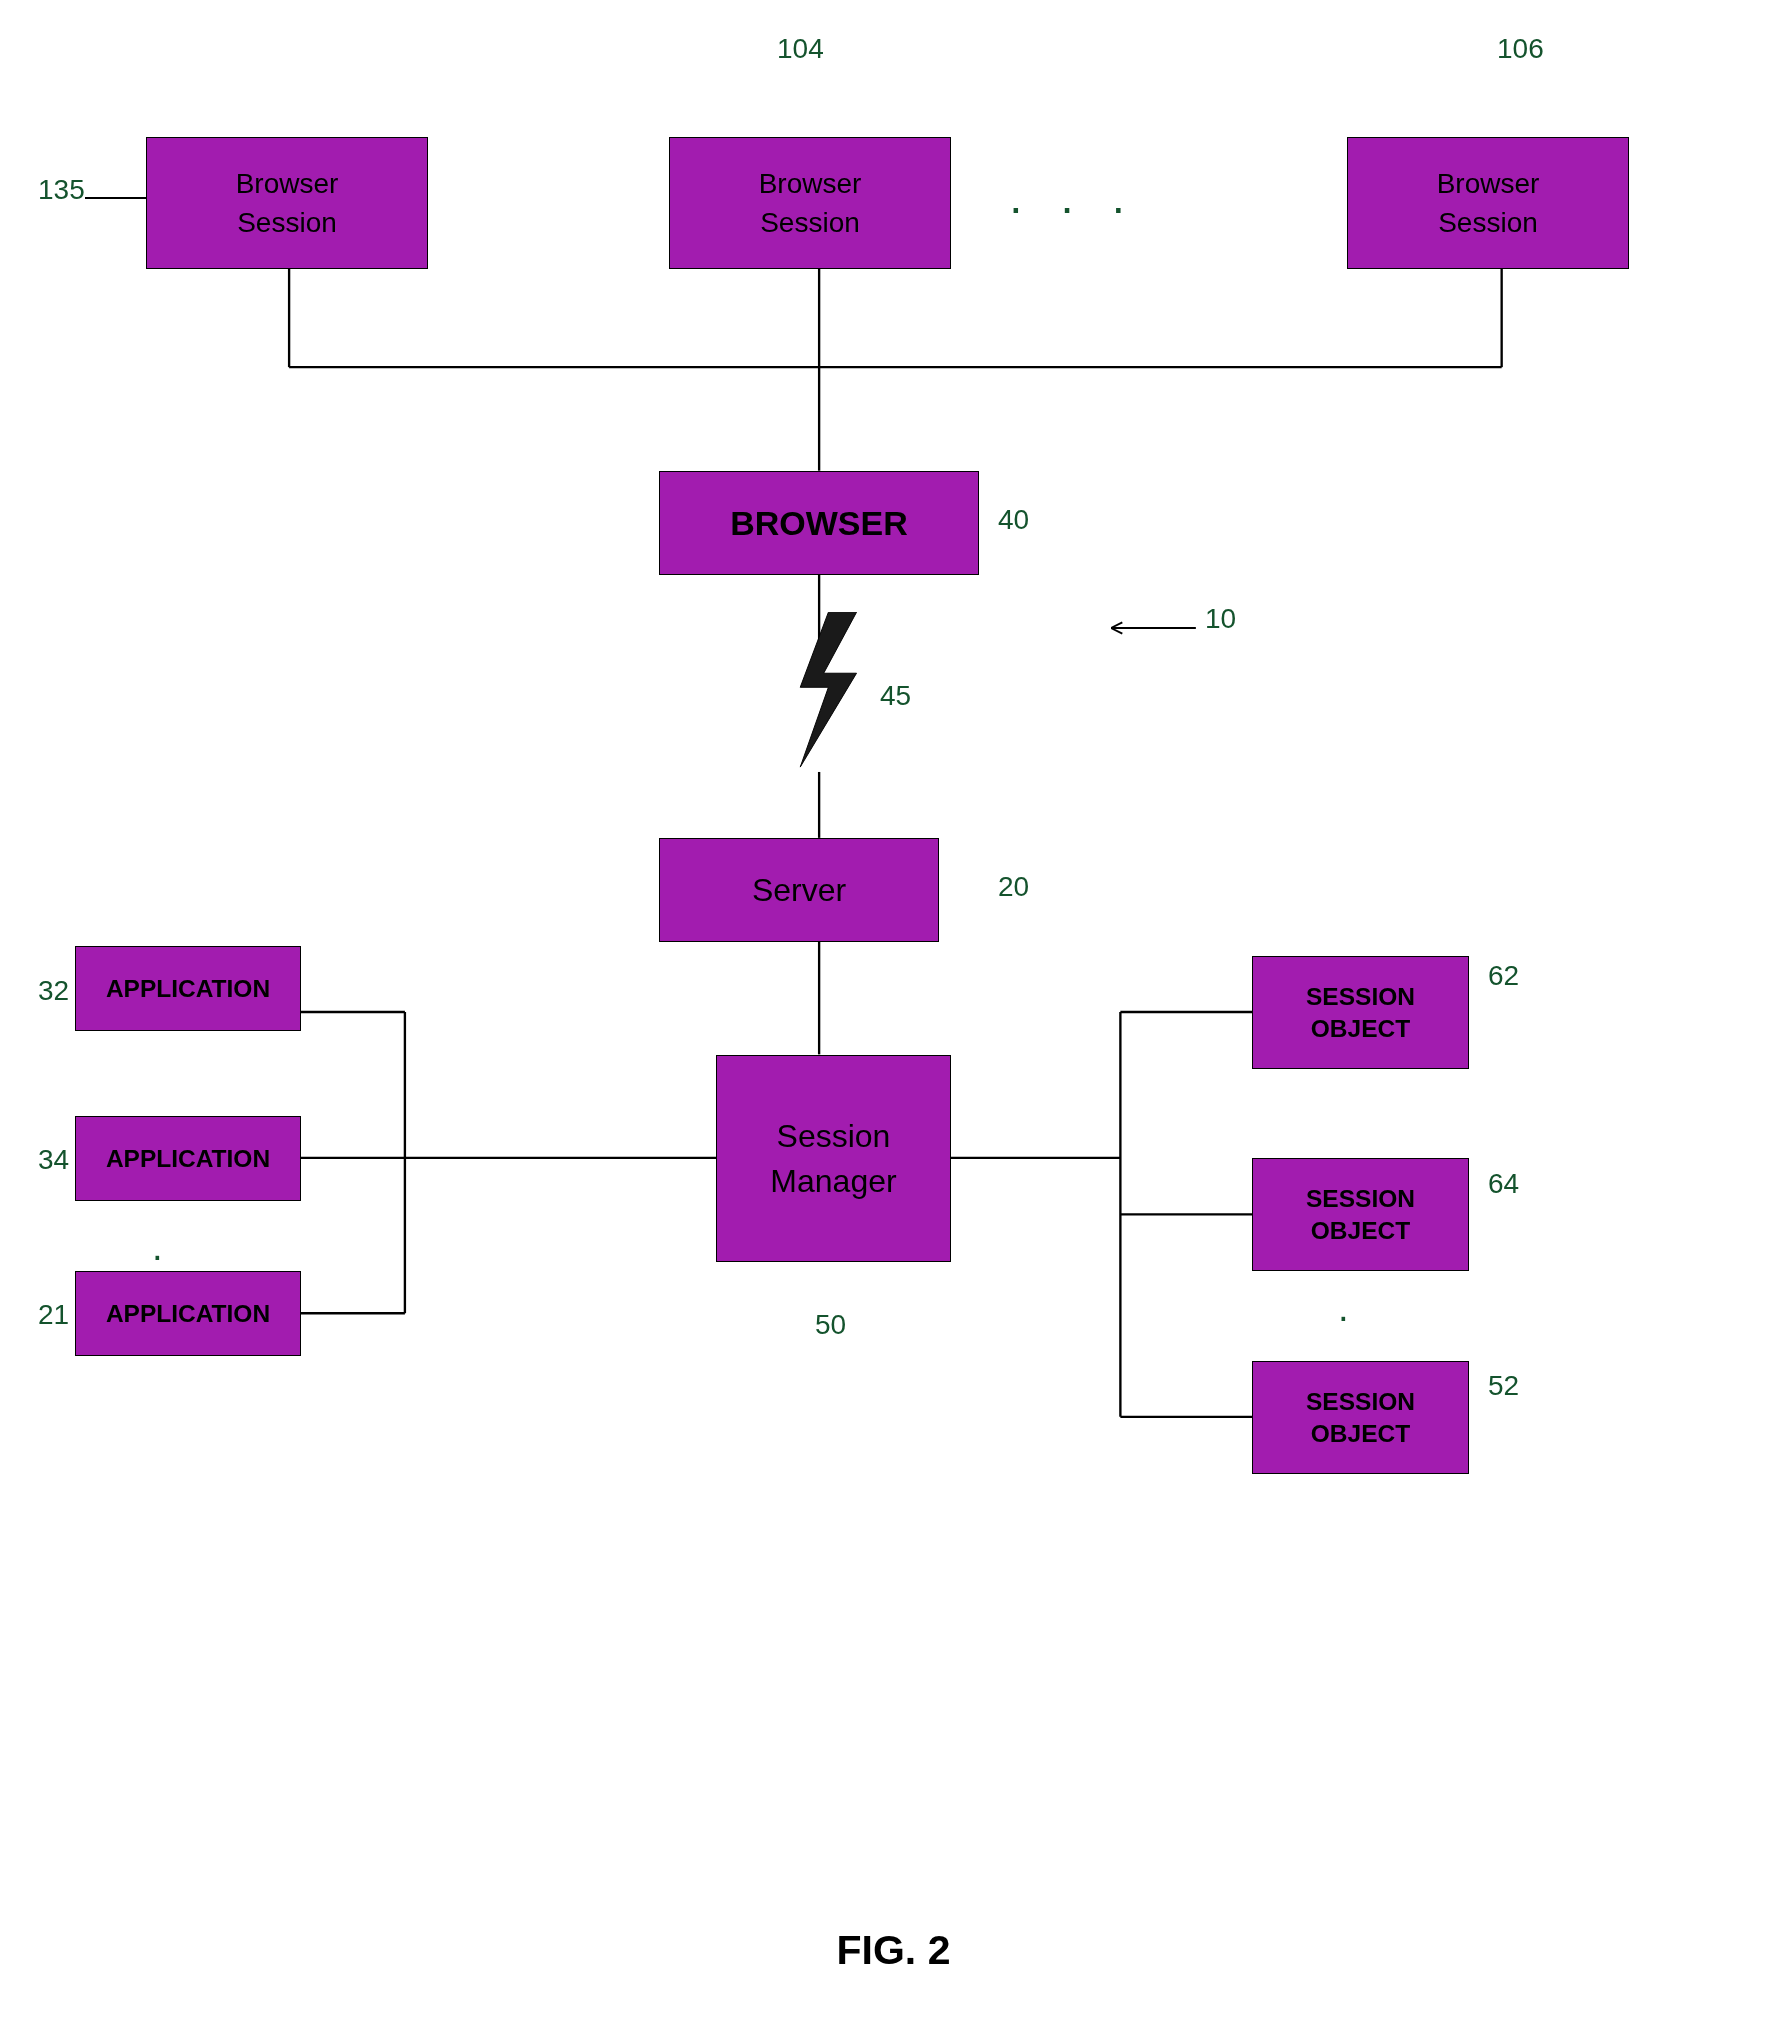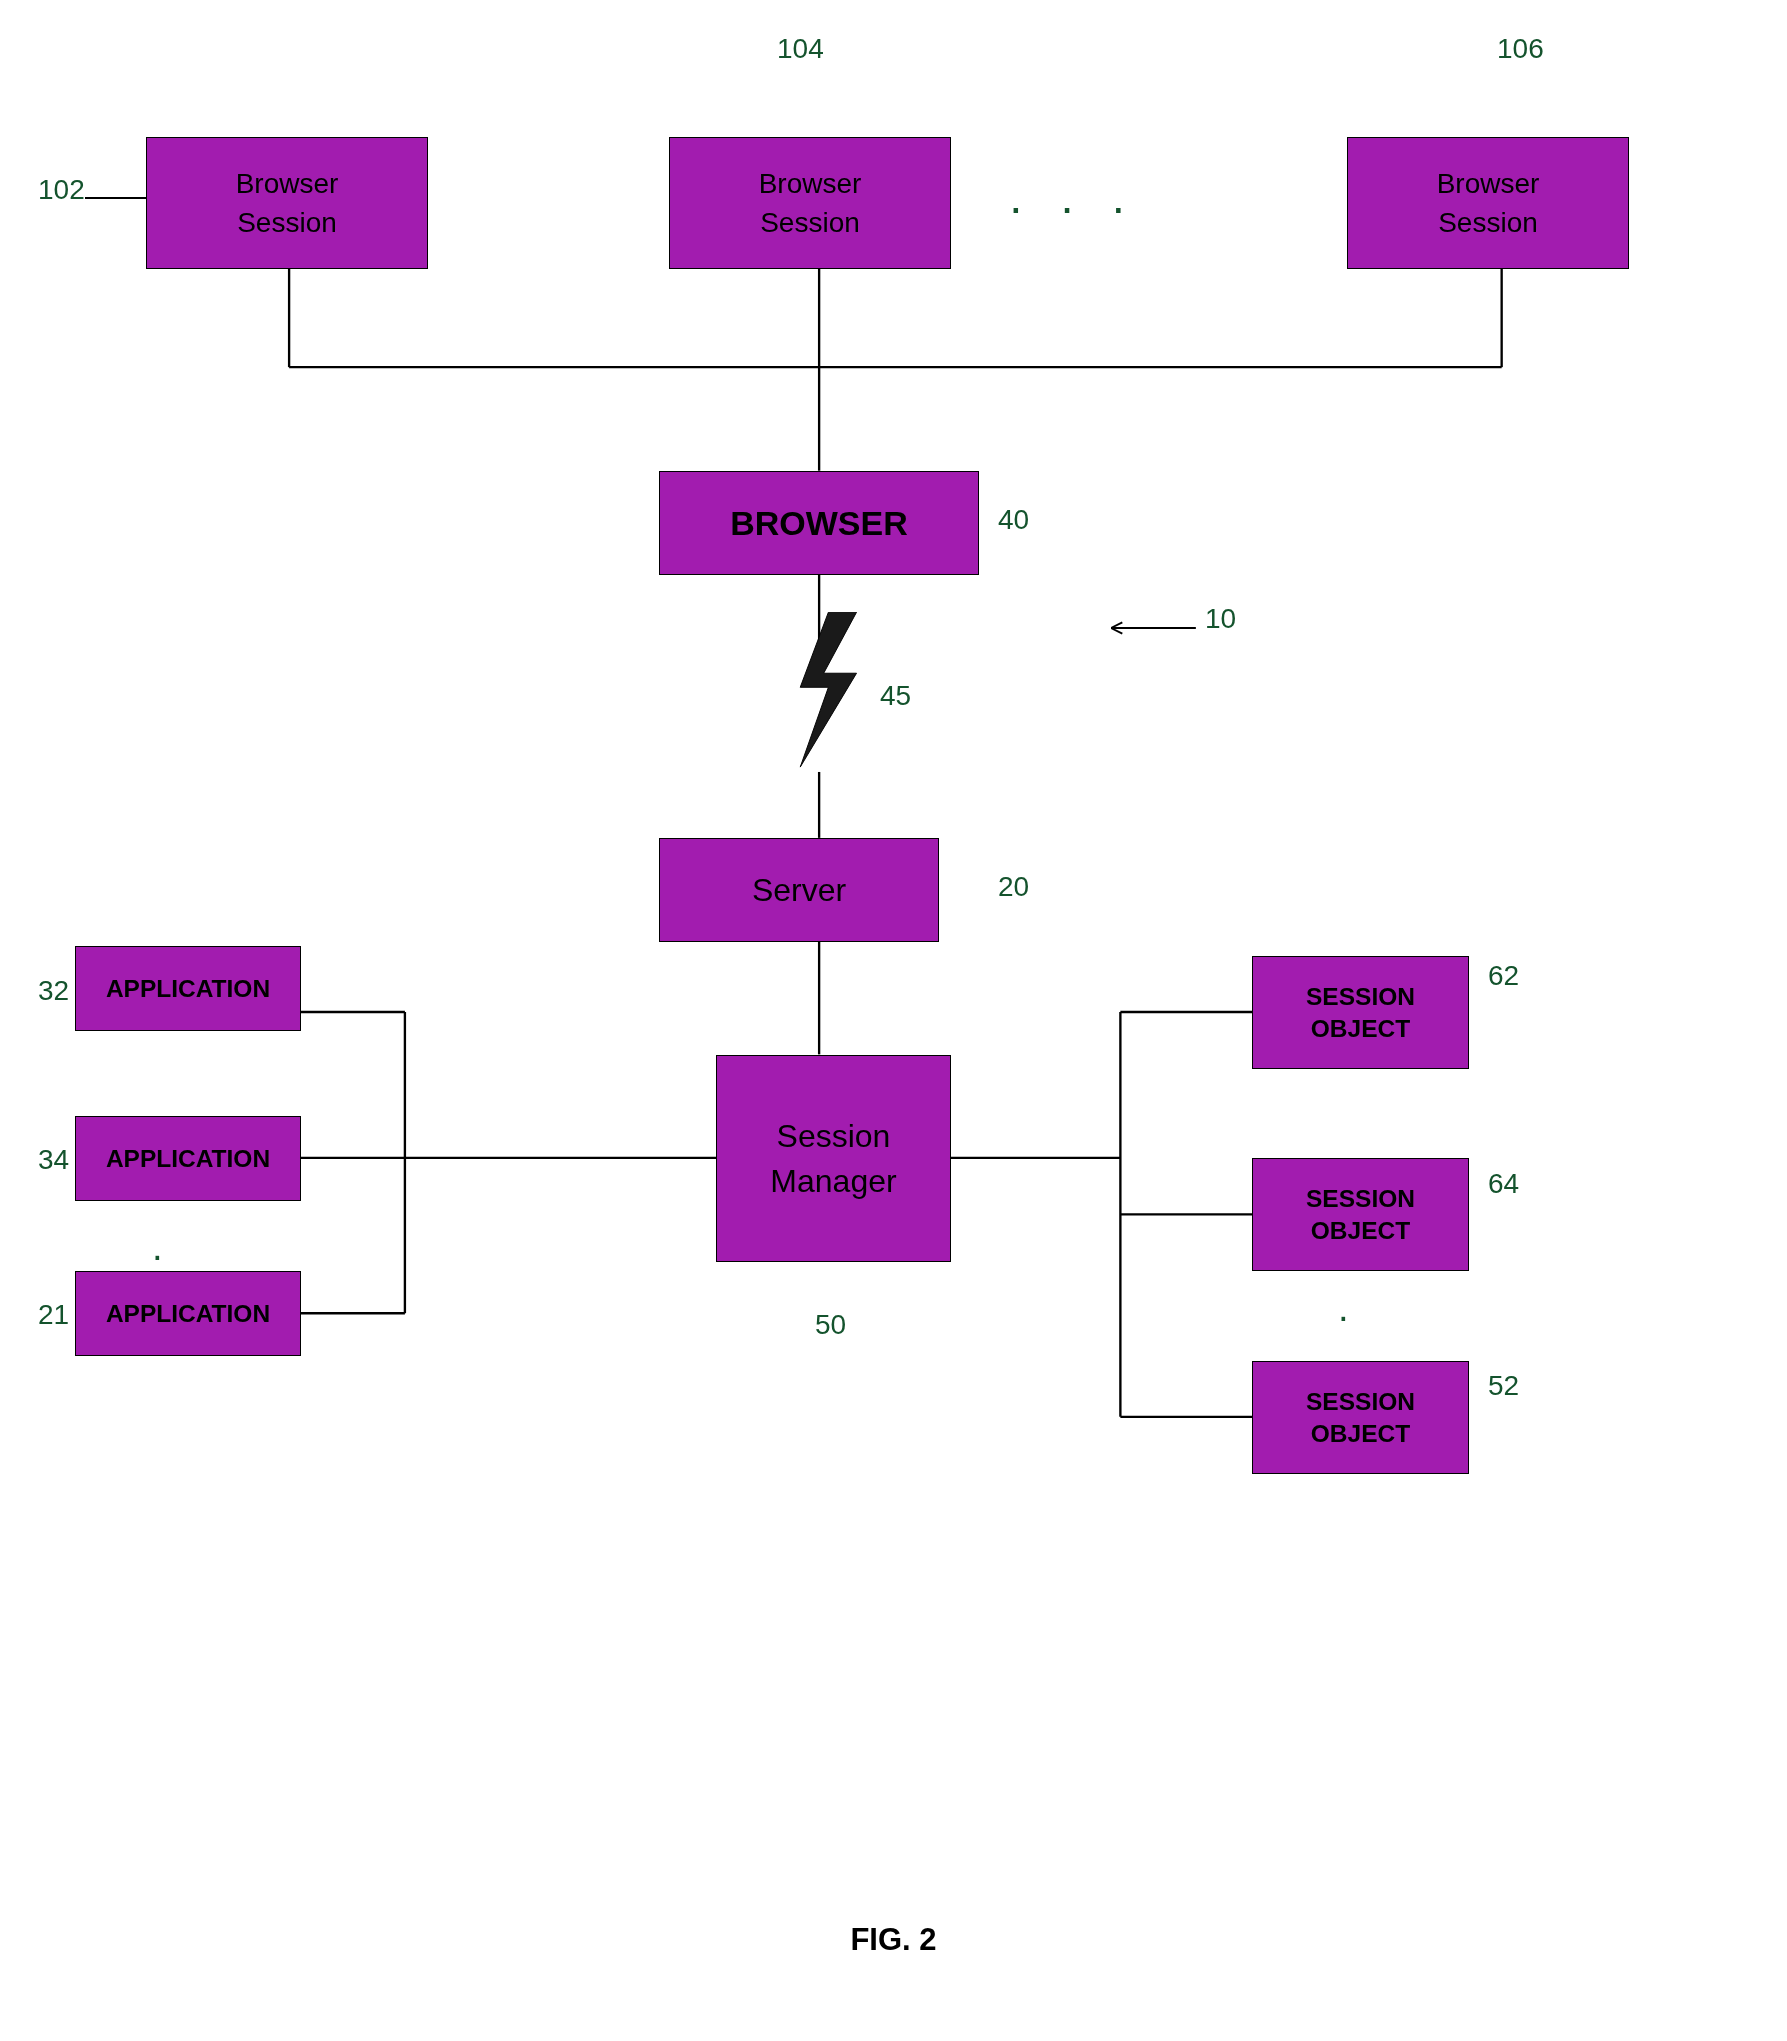--- a/index.html
+++ b/index.html
@@ -98,21 +98,21 @@
 
     <line x1="1190" y1="1075" x2="1190" y2="1505" stroke="#000" stroke-width="2.5"></line>
 
     <line x1="1190" y1="1075" x2="1330" y2="1075" stroke="#000" stroke-width="2.5"></line>
 
     <line x1="1190" y1="1290" x2="1330" y2="1290" stroke="#000" stroke-width="2.5"></line>
 
     <line x1="1190" y1="1505" x2="1330" y2="1505" stroke="#000" stroke-width="2.5"></line>
   </svg>
 
-  <span class="label-text" style="left:38px; top:174px; font-size:28px;">102</span>
+  <span class="label-text" style="left:38px; top:174px; font-size:28px;">135</span>
 
   <svg style="position:absolute;left:85px;top:179px;" width="104" height="38" viewBox="0 0 110 40">
     <line x1="0" y1="20" x2="110" y2="20" stroke="#000" stroke-width="2"></line>
     <polygon points="110,14 110,26 120,20" fill="#000"></polygon>
   </svg>
 
   <div class="box" style="left:146px; top:137px; width:282px; height:132px; font-size:28px; line-height:1.4;">
     <span style="white-space:pre-line;">Browser
 Session</span>
   </div>
@@ -202,16 +202,16 @@
 
   <span class="label-text" style="left:1337px; top:1295px; font-size:38px; line-height:1.2;">·<br>·<br>·</span>
 
   <div class="box box-bold" style="left:1252px; top:1361px; width:217px; height:113px; font-size:24.5px; font-weight:bold; line-height:1.3;">
     <span style="white-space:pre-line;">SESSION
 OBJECT</span>
   </div>
 
   <span class="label-text" style="left:1488px; top:1370px; font-size:28px;">52</span>
 
-  <div class="fig-caption" style="bottom:83px; left:50%; transform:translateX(-50%); font-size:31px; font-weight:bold;">FIG. 2</div>
+  <div class="fig-caption" style="bottom:67px; left:50%; transform:translateX(-50%); font-size:41px; font-weight:bold;">FIG. 2</div>
 
 </div>
 
 
 </body></html>

